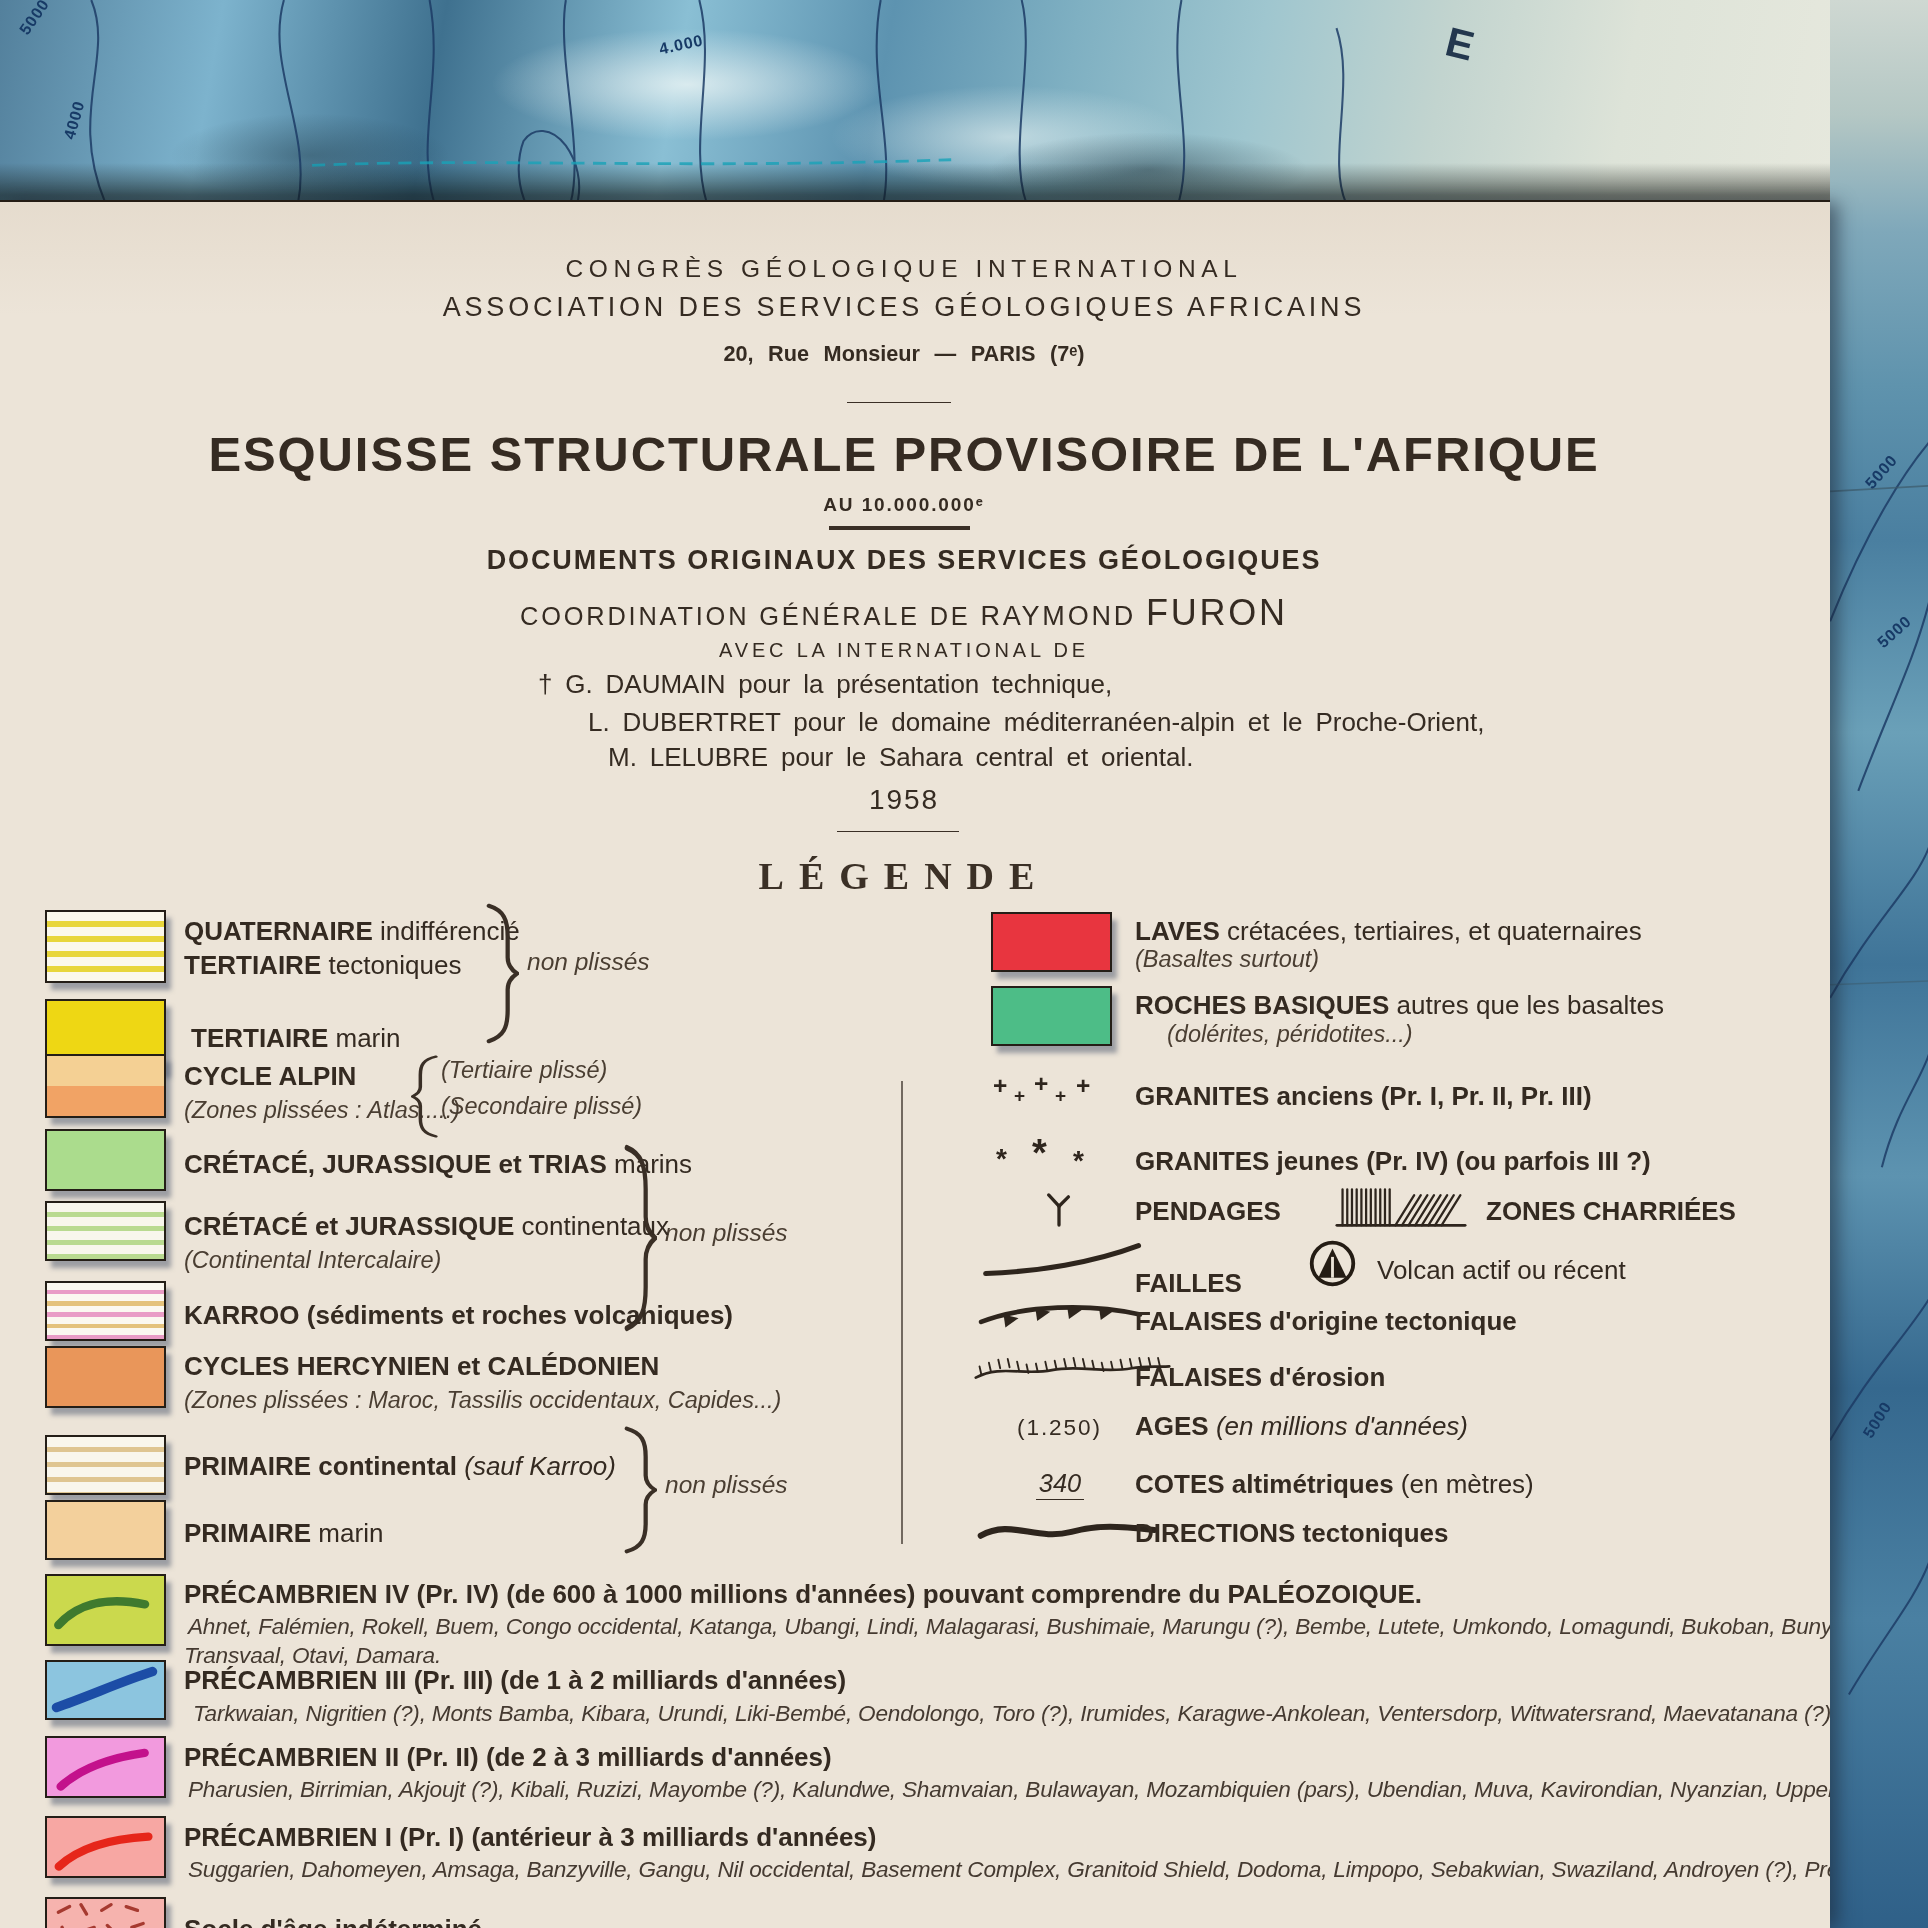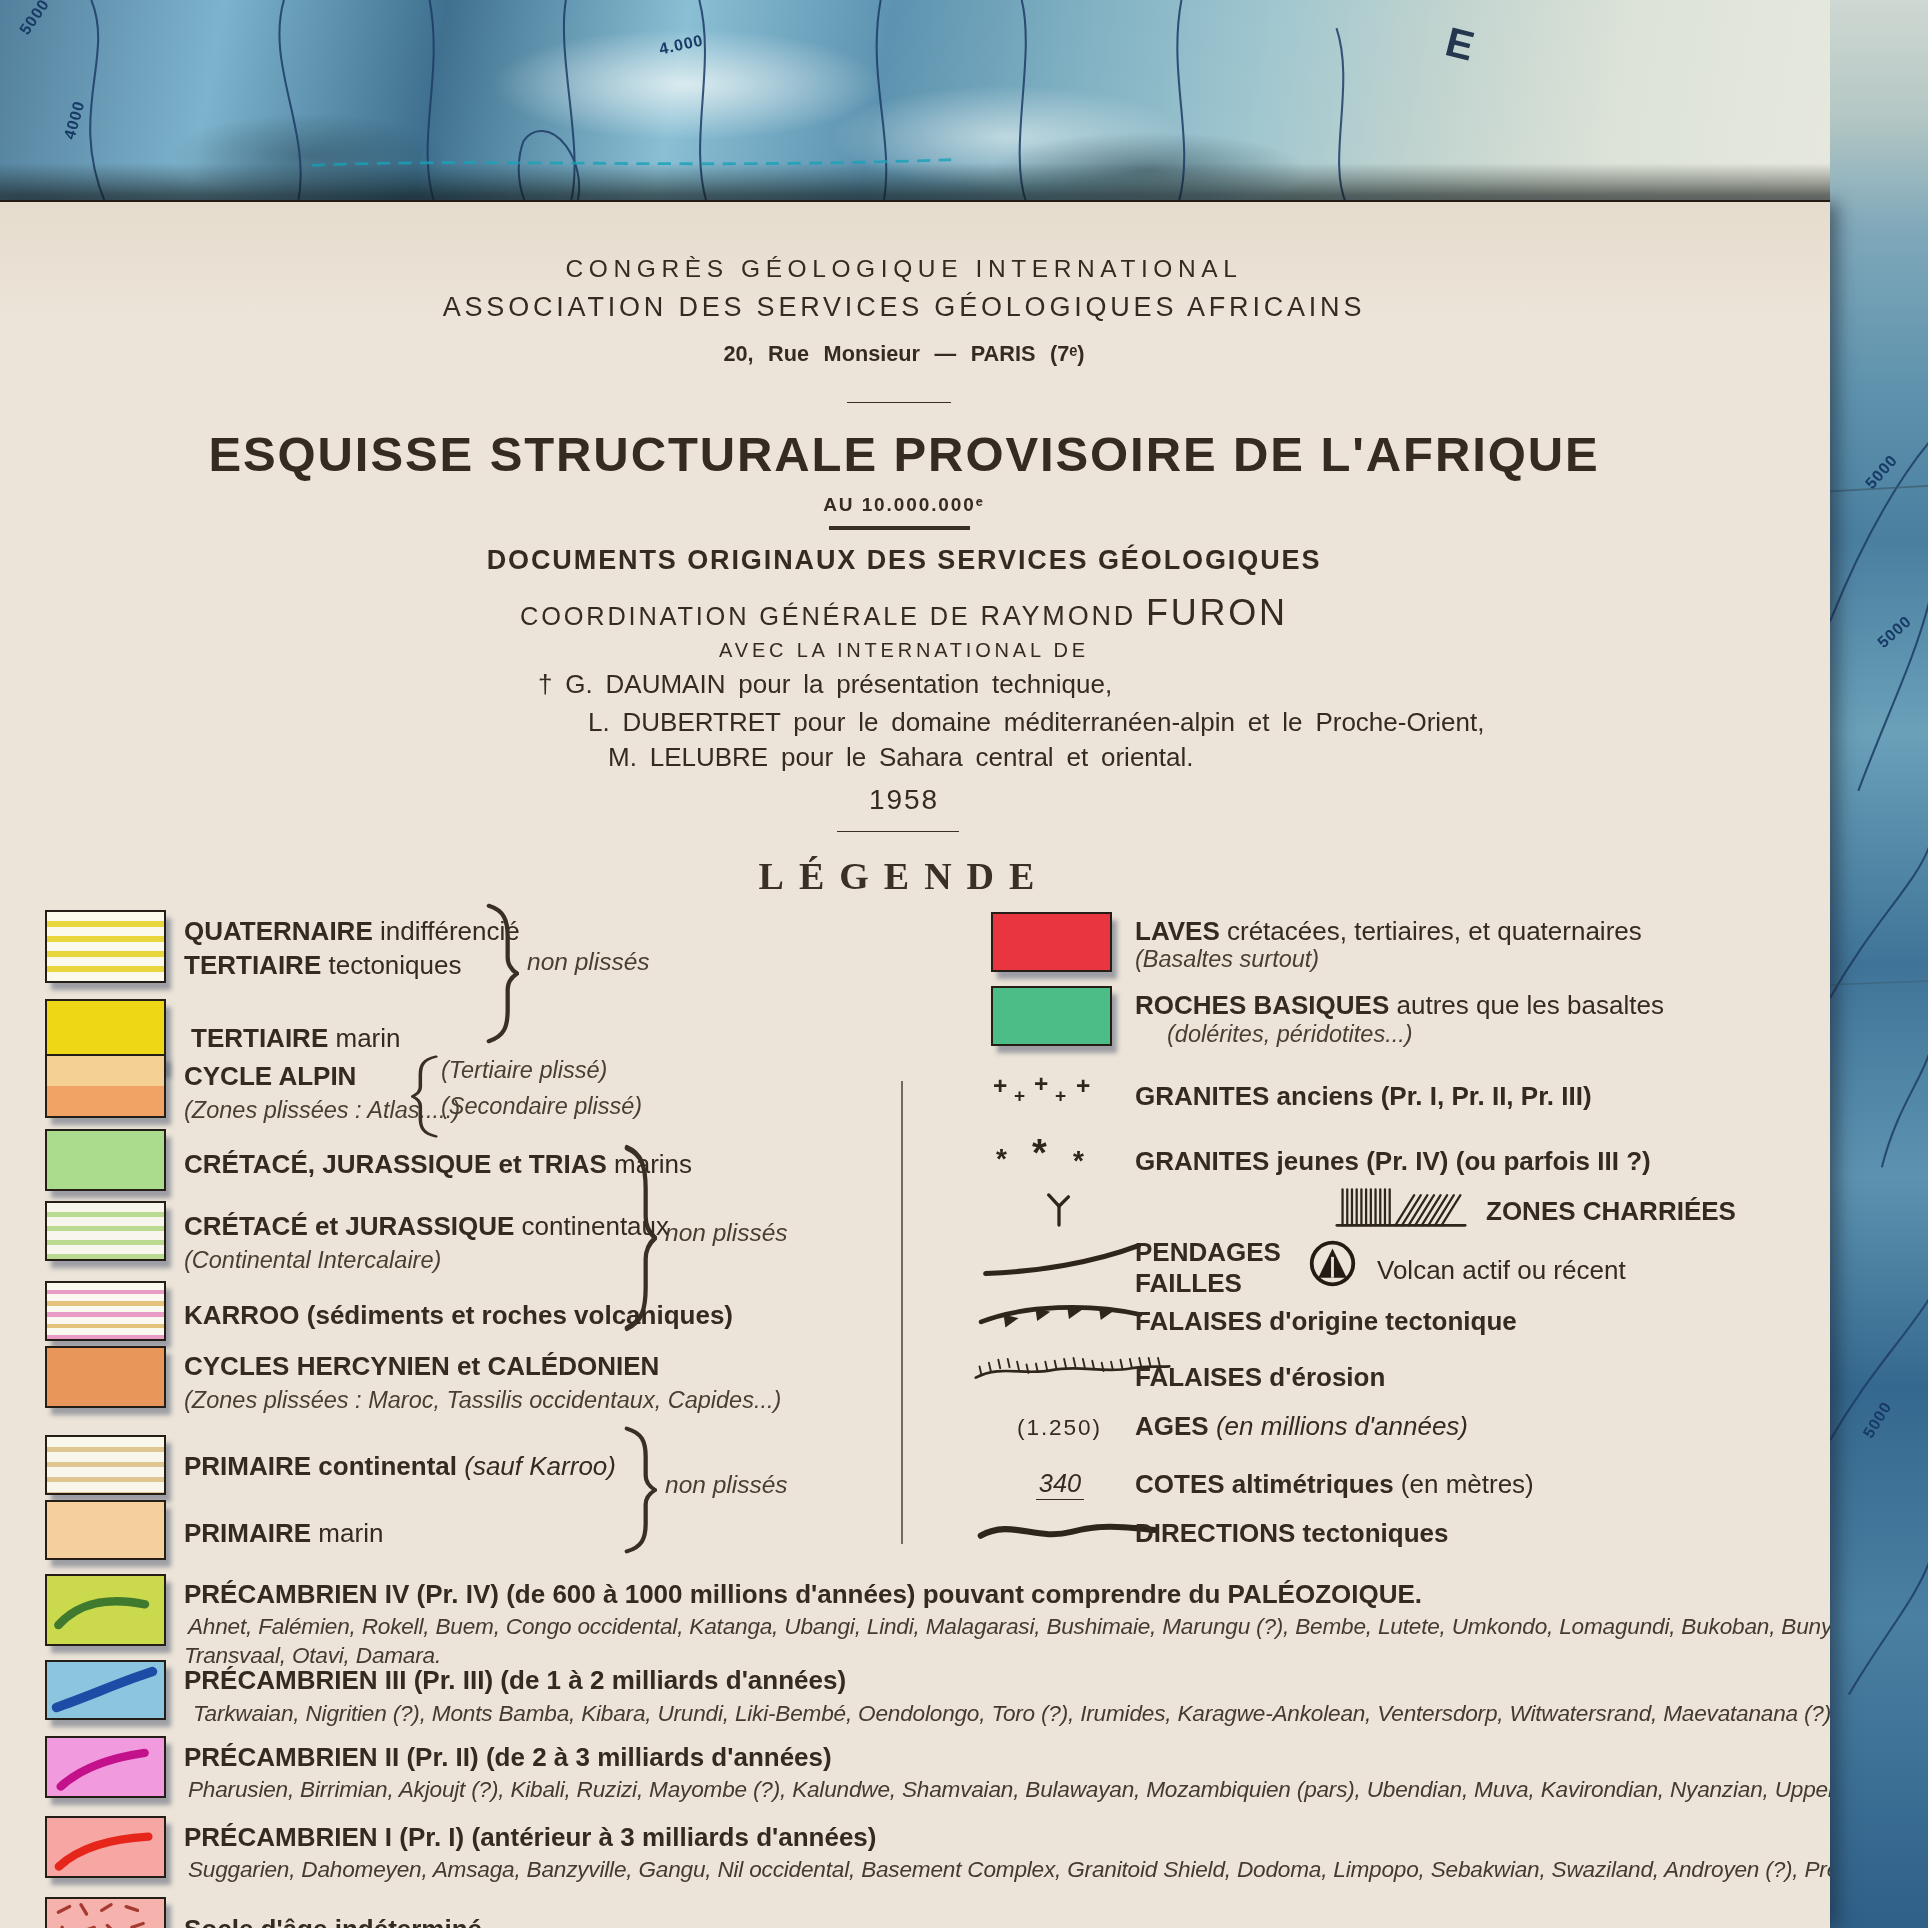--- a/index.html
+++ b/index.html
@@ -211,21 +211,21 @@
       <span class="ast" style="left:77px;top:13px;font-size:28px;">*</span>
     </div>
     <div class="lbl" style="left:1135px;top:944px;">
       <span>GRANITES</span> <span>jeunes (Pr. IV)  (ou parfois III ?)</span></div>
 
     <svg class="symsvg abs" style="left:1043px;top:989px;" width="32" height="38" viewBox="0 0 34 40">
       <line x1="17" y1="16" x2="17" y2="36" stroke-width="3.5"></line>
       <line x1="17" y1="16" x2="6" y2="4" stroke-width="3.5"></line>
       <line x1="17" y1="16" x2="27" y2="6" stroke-width="3.5"></line>
       </svg>
-    <div class="lbl" style="left:1135px;top:994px;margin-top:41px;">PENDAGES</div>
+    <div class="lbl" style="left:1135px;top:994px;">PENDAGES</div>
     <svg class="symsvg abs" style="left:1335px;top:976px;" width="132" height="55" viewBox="0 0 140 58">
       <line x1="2" y1="50" x2="138" y2="50" stroke-width="3"></line>
       <line x1="8" y1="12" x2="8" y2="50" stroke-width="2.4"></line>
         <line x1="13" y1="12" x2="13" y2="50" stroke-width="2.4"></line>
       <line x1="18" y1="12" x2="18" y2="50" stroke-width="2.4"></line>
         <line x1="23" y1="12" x2="23" y2="50" stroke-width="2.4"></line>
       <line x1="28" y1="12" x2="28" y2="50" stroke-width="2.4"></line>
         <line x1="33" y1="12" x2="33" y2="50" stroke-width="2.4"></line>
       <line x1="38" y1="12" x2="38" y2="50" stroke-width="2.4"></line>
         <line x1="43" y1="12" x2="43" y2="50" stroke-width="2.4"></line>

